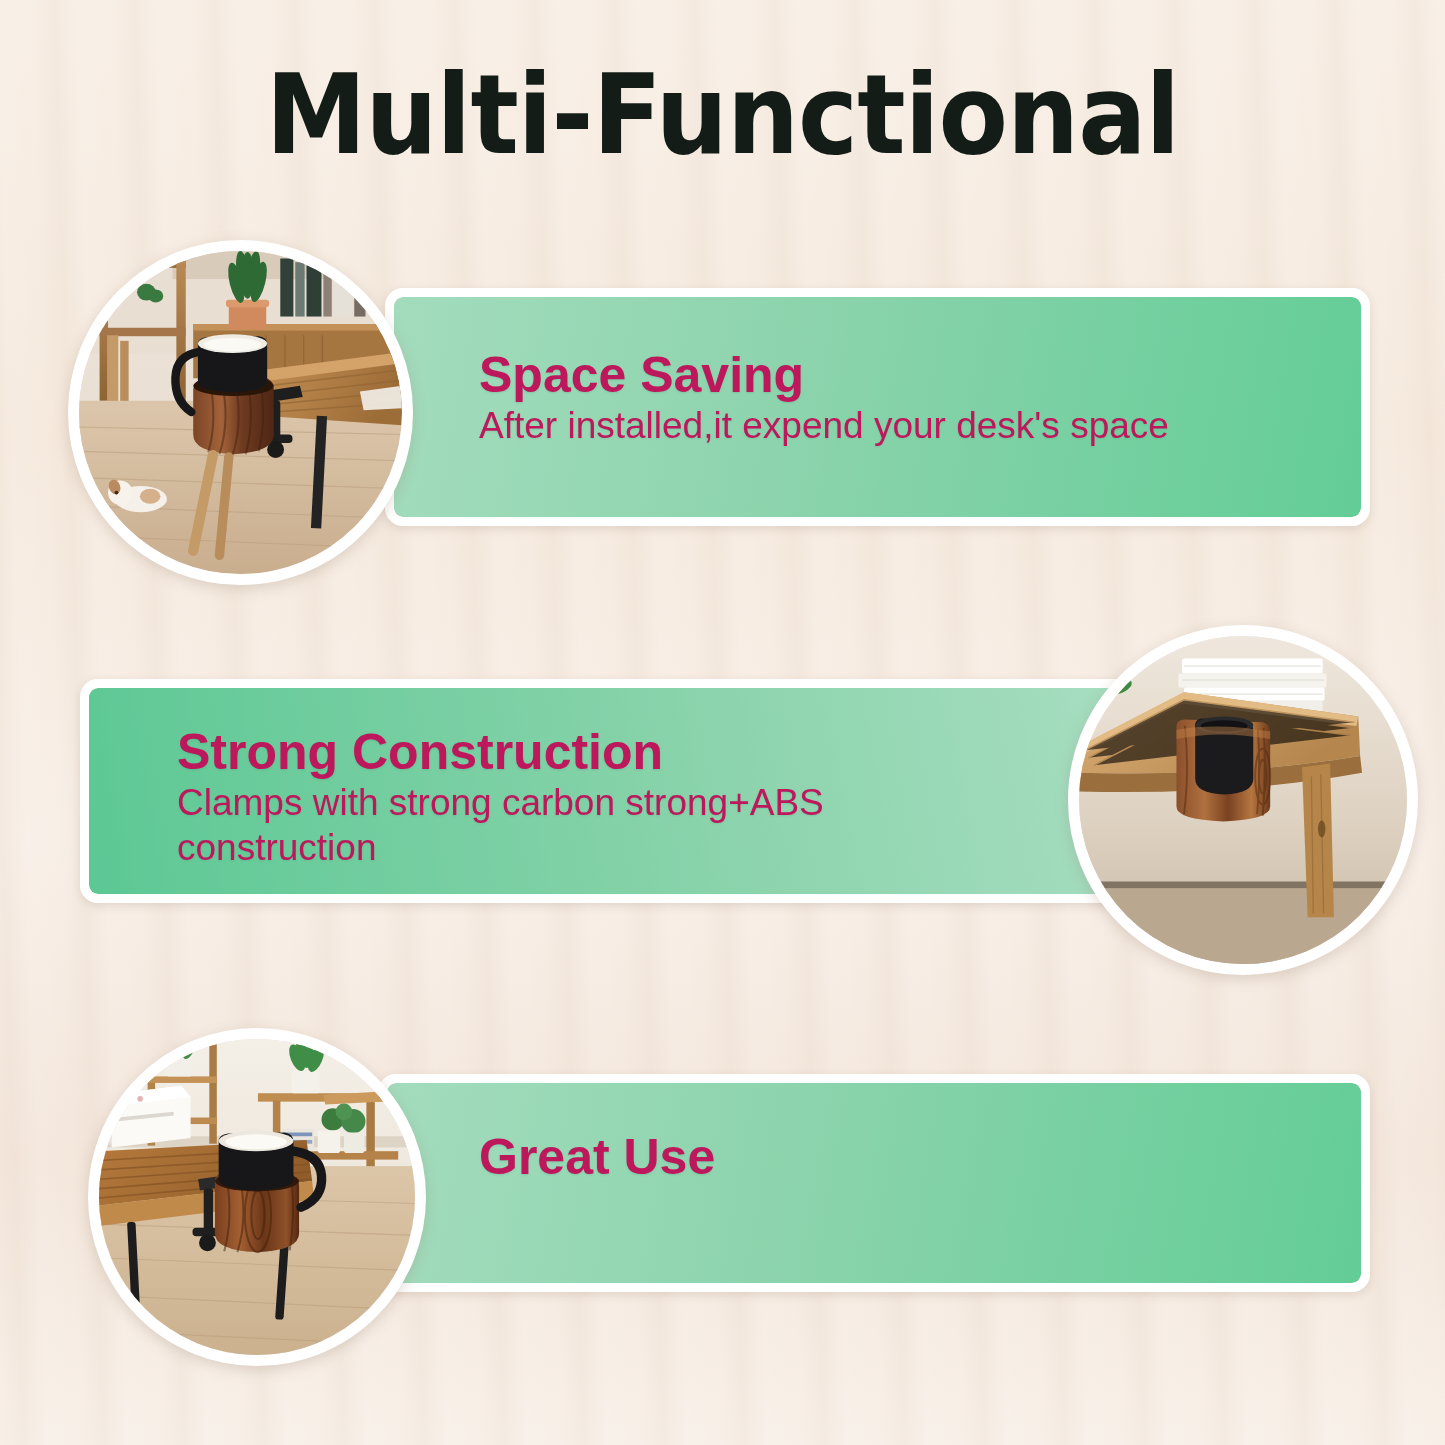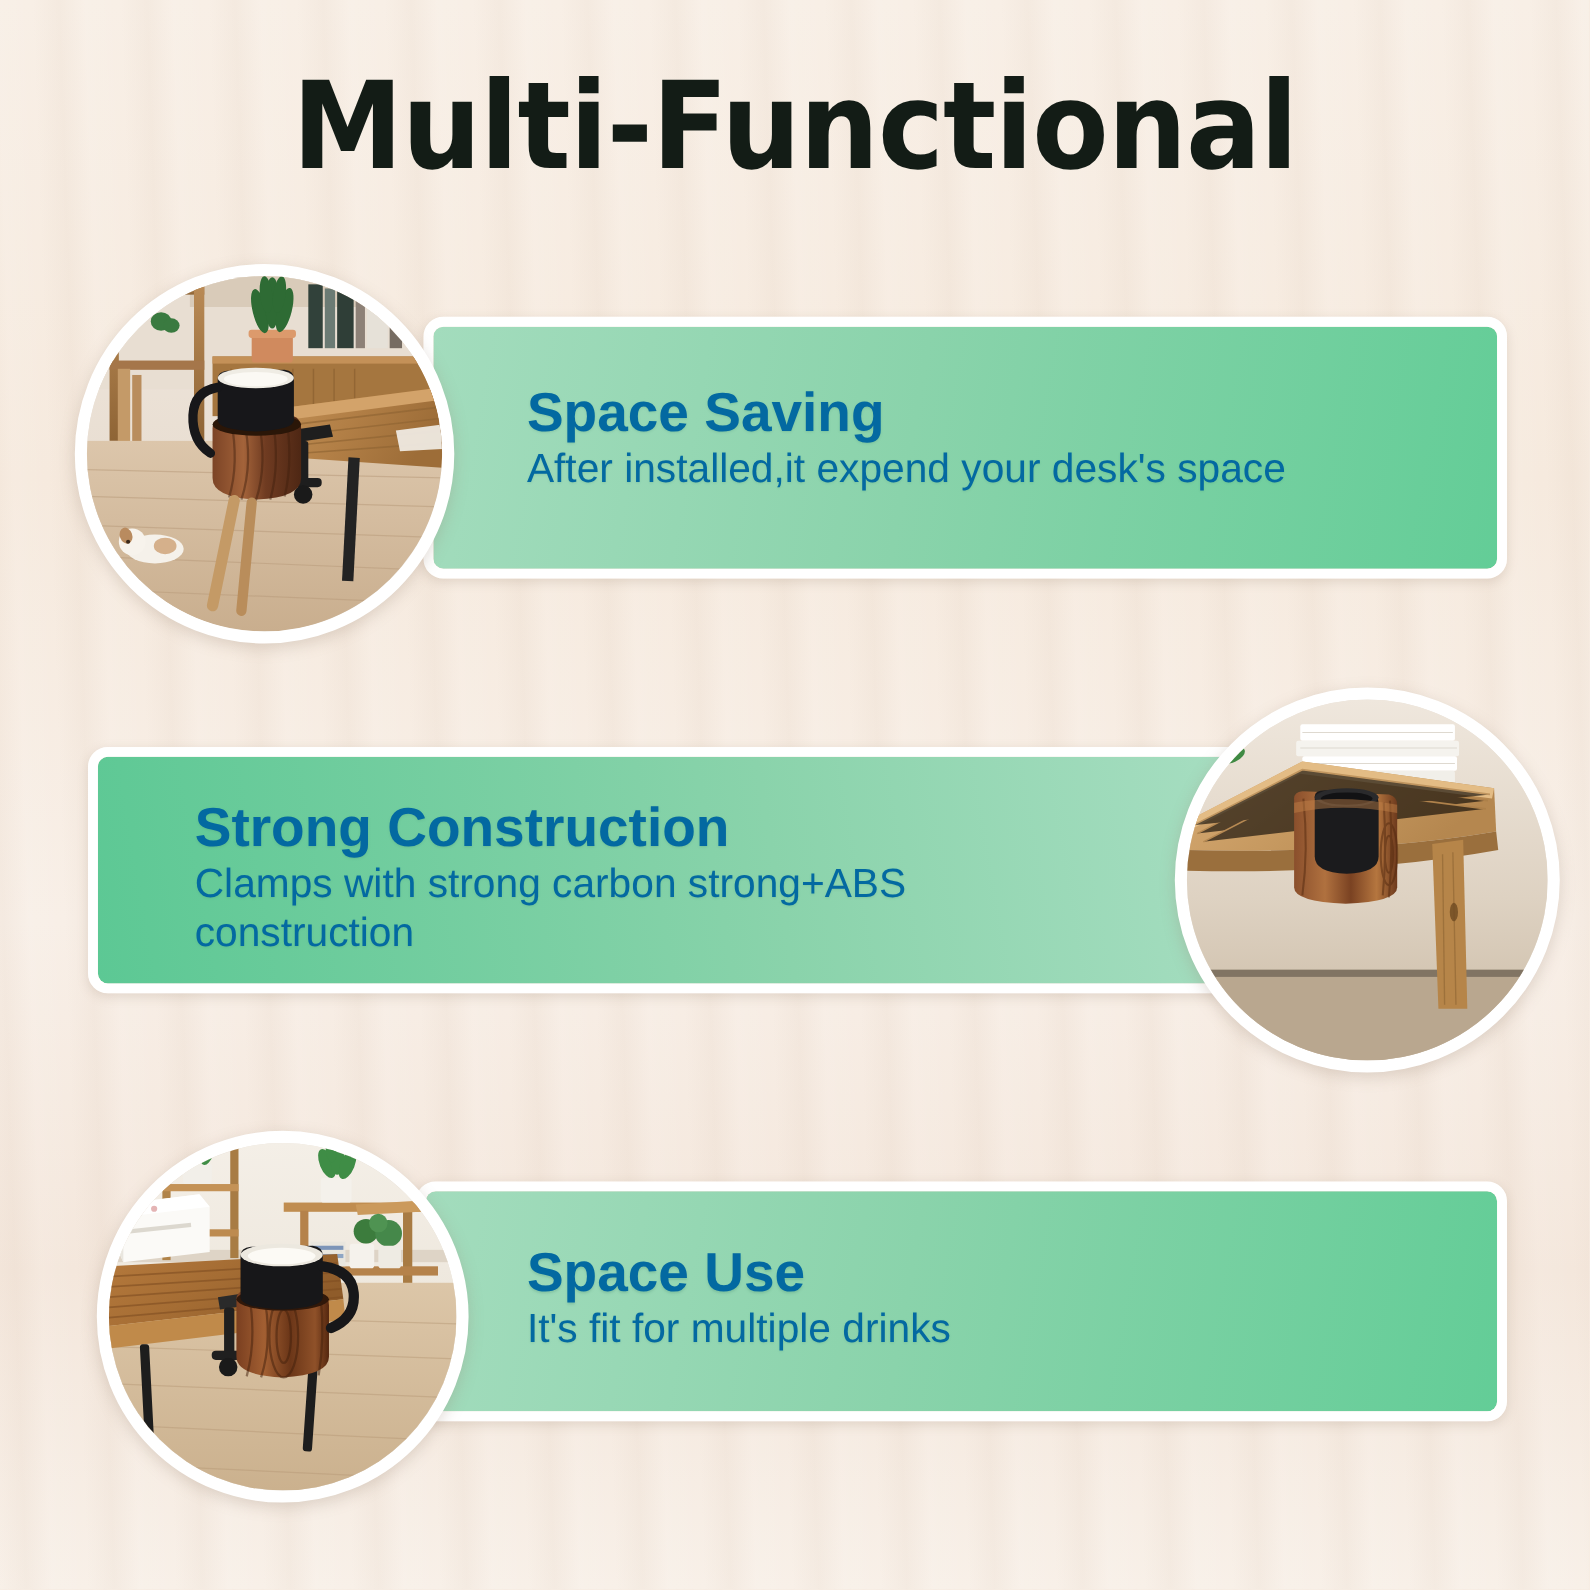--- a/index.html
+++ b/index.html
@@ -58,21 +58,21 @@
   }
   .banner-inner{
     position:absolute;inset:0;
     border-radius:9px;
   }
   .grad-ltr{background:linear-gradient(100deg,#a3dcbd 0%,#8ad3ab 45%,#63cd97 100%);}
   .grad-rtl{background:linear-gradient(260deg,#a8dec2 0%,#8ad3ab 42%,#5cc894 100%);}
 
   .banner-text{
     position:absolute;
-    color:#0369a1;
+    color:#be185d;
   }
   .b-head{
     font-size:50px;
     font-weight:bold;
     line-height:1.05;
     letter-spacing:0px;
     text-shadow:0 1px 2px rgba(70,140,110,0.25);
     white-space:nowrap;
   }
   .b-sub{
@@ -340,22 +340,21 @@
       </g>
     </svg>
   </div>
 </div>
 
 <div class="feature">
 
   <div class="banner" style="left:378px;top:1074px;width:992px;height:218px;">
     <div class="banner-inner grad-ltr"></div>
     <div class="banner-text" style="left:92px;top:48px;right:30px;">
-      <div class="b-head">Space Use</div>
-      <div class="b-sub">It's fit for multiple drinks</div>
+      <div class="b-head">Great Use</div>
     </div>
   </div>
 
   <div class="photo" style="left:88px;top:1028px;width:338px;height:338px;">
     <svg viewBox="0 0 338 338" preserveAspectRatio="xMidYMid slice">
       <defs>
         <clipPath id="c3">
             <circle cx="169" cy="169" r="170"></circle>
           </clipPath>
         <linearGradient id="wall3" x1="0" y1="0" x2="0" y2="1">

